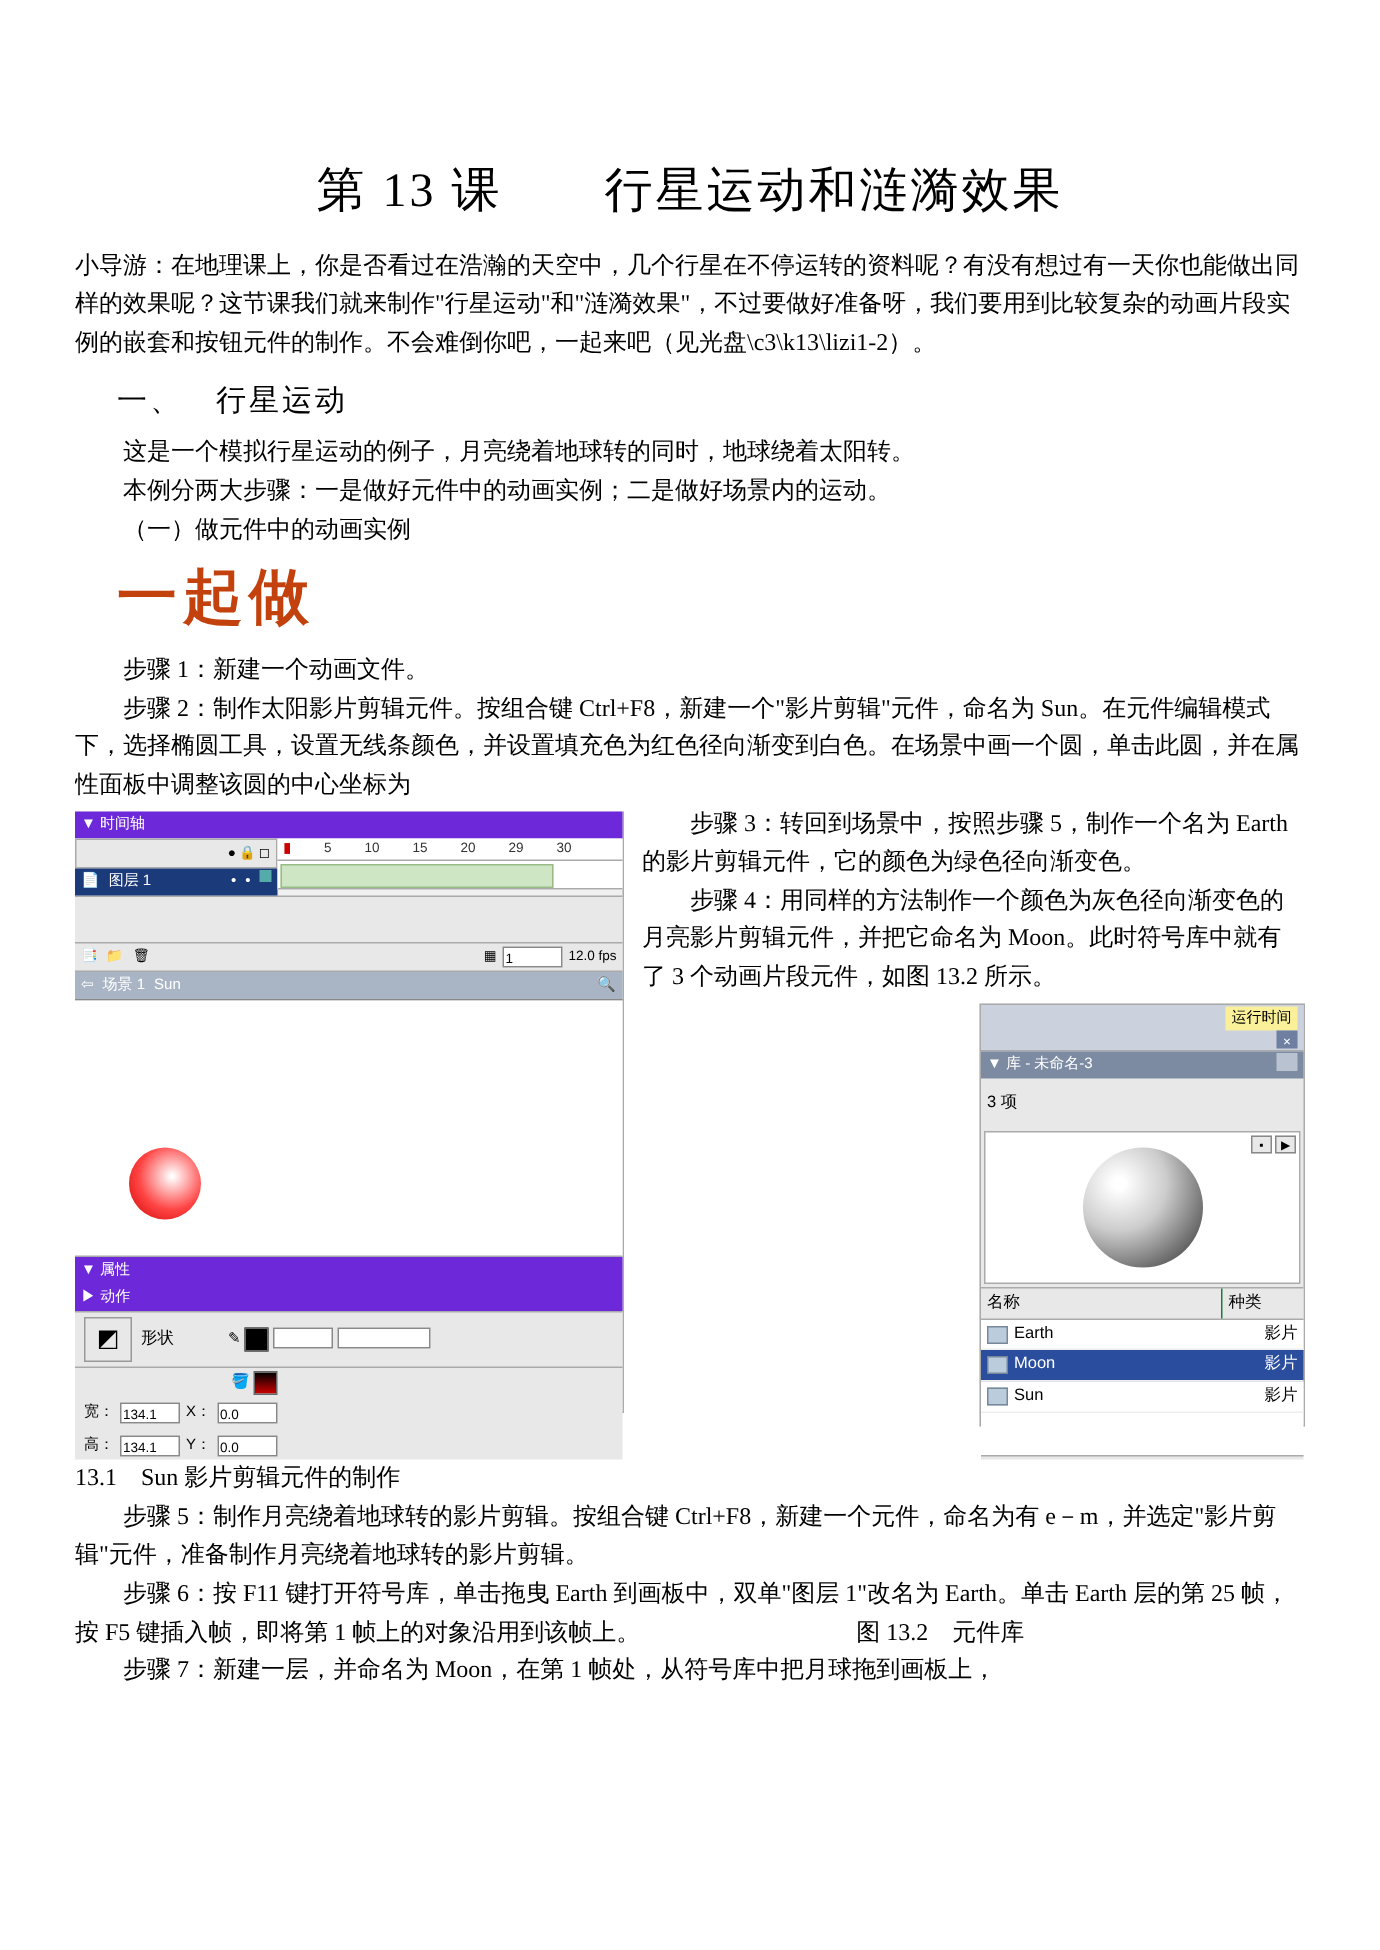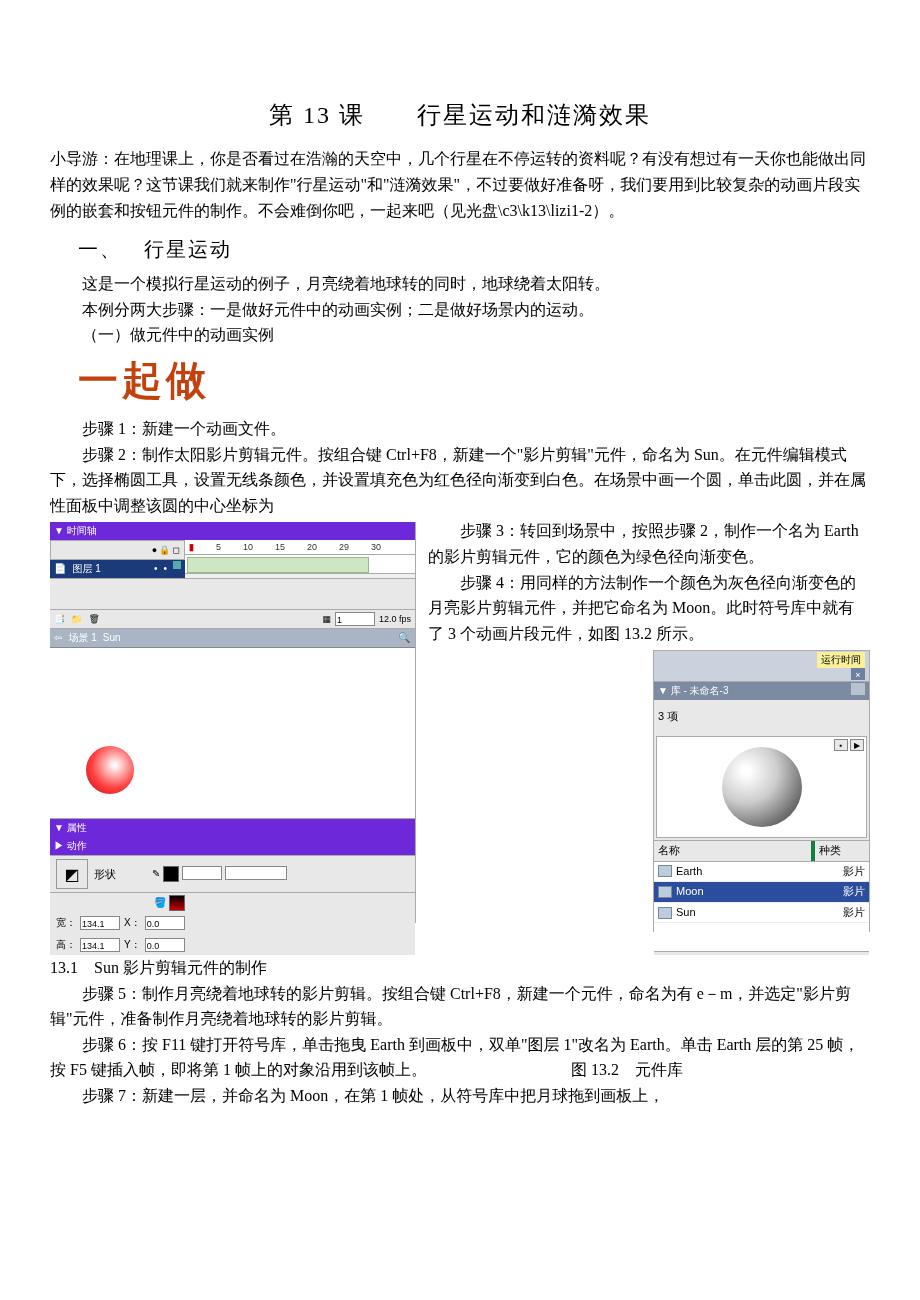--- a/index.html
+++ b/index.html
@@ -7,21 +7,21 @@
     width: 820px;
     margin: 80px auto;
     color: #000;
     font-size: 16px;
     line-height: 1.6;
   }
   h1.title {
     text-align: center;
     font-family: "SimSun", serif;
     font-weight: normal;
-    font-size: 24px;
+    font-size: 32px;
     letter-spacing: 2px;
     margin-bottom: 12px;
   }
   .para { text-indent: 2em; margin: 0; }
   .noindent { margin: 0; }
   .section-head {
     font-family: "SimHei", sans-serif;
     font-size: 20px;
     margin: 10px 0 6px 28px;
     letter-spacing: 2px;
@@ -104,21 +104,21 @@
   .lib-count { padding:8px 4px; }
   .lib-preview { background:#fff; height:100px; margin:2px; border:1px solid #aaa; position:relative;}
   .lib-preview .moon {
     width:80px; height:80px; border-radius:50%;
     background: radial-gradient(circle at 30% 30%, #fff 5%, #ccc 40%, #444 90%);
     position:absolute; left:50%; top:50%; transform:translate(-50%,-50%);
   }
   .lib-preview .btns { position:absolute; top:2px; right:2px; display:flex; gap:2px;}
   .mini { width:12px; height:10px; background:#e8e8e8; border:1px solid #888; font-size:8px; text-align:center;}
   .lib-head { display:flex; background:#e8e8e8; border-top:1px solid #aaa; border-bottom:1px solid #aaa;}
-  .lib-head .c1 { flex:1; padding:1px 4px; border-right:4px solid #15803d;}
+  .lib-head .c1 { flex:1; padding:1px 4px; border-right:1px solid #15803d;}
   .lib-head .c2 { width:46px; padding:1px 4px;}
   .lib-row { display:flex; background:#fff; border-bottom:1px solid #eee;text-align:right;}
   .lib-row.sel { background:#2a4d9e; color:#fff;}
   .lib-row .c1 { flex:1; padding:1px 4px; display:flex; align-items:center; gap:4px;}
   .lib-row .c2 { width:46px; padding:1px 4px;}
   .sico { width:12px; height:10px; background:#bcd; border:1px solid #789; display:inline-block;}
   .lib-bot { background:#e8e8e8; padding:2px 4px; display:flex; gap:4px; border-top:1px solid #aaa;}
 
   .caption { font-size:16px; margin:2px 0; }
   .fig-word { display:inline-block; width:240px; text-align:right; }
@@ -228,21 +228,21 @@
       </div>
       <div class="prop-row2">
         <span>高：</span>
         <span class="fld">134.1</span>
         <span>Y：</span>
         <span class="fld">0.0</span>
       </div>
     </div>
   </div>
 
-  <p class="para">步骤 3：转回到场景中，按照步骤 2，制作一个名为 Earth 的影片剪辑元件，它的颜色为绿色径向渐变色。</p>
+  <p class="para">步骤 3：转回到场景中，按照步骤 5，制作一个名为 Earth 的影片剪辑元件，它的颜色为绿色径向渐变色。</p>
   <p class="para">步骤 4：用同样的方法制作一个颜色为灰色径向渐变色的月亮影片剪辑元件，并把它命名为 Moon。此时符号库中就有了 3 个动画片段元件，如图 13.2 所示。</p>
 
   <div class="library-panel">
     <div class="lib-top">
       <span class="run">运行时间</span>
       <span class="x">×</span>
     </div>
     <div class="lib-bar">
       <span>▼ 库 - 未命名-3</span>
       <span class="menu"></span>

